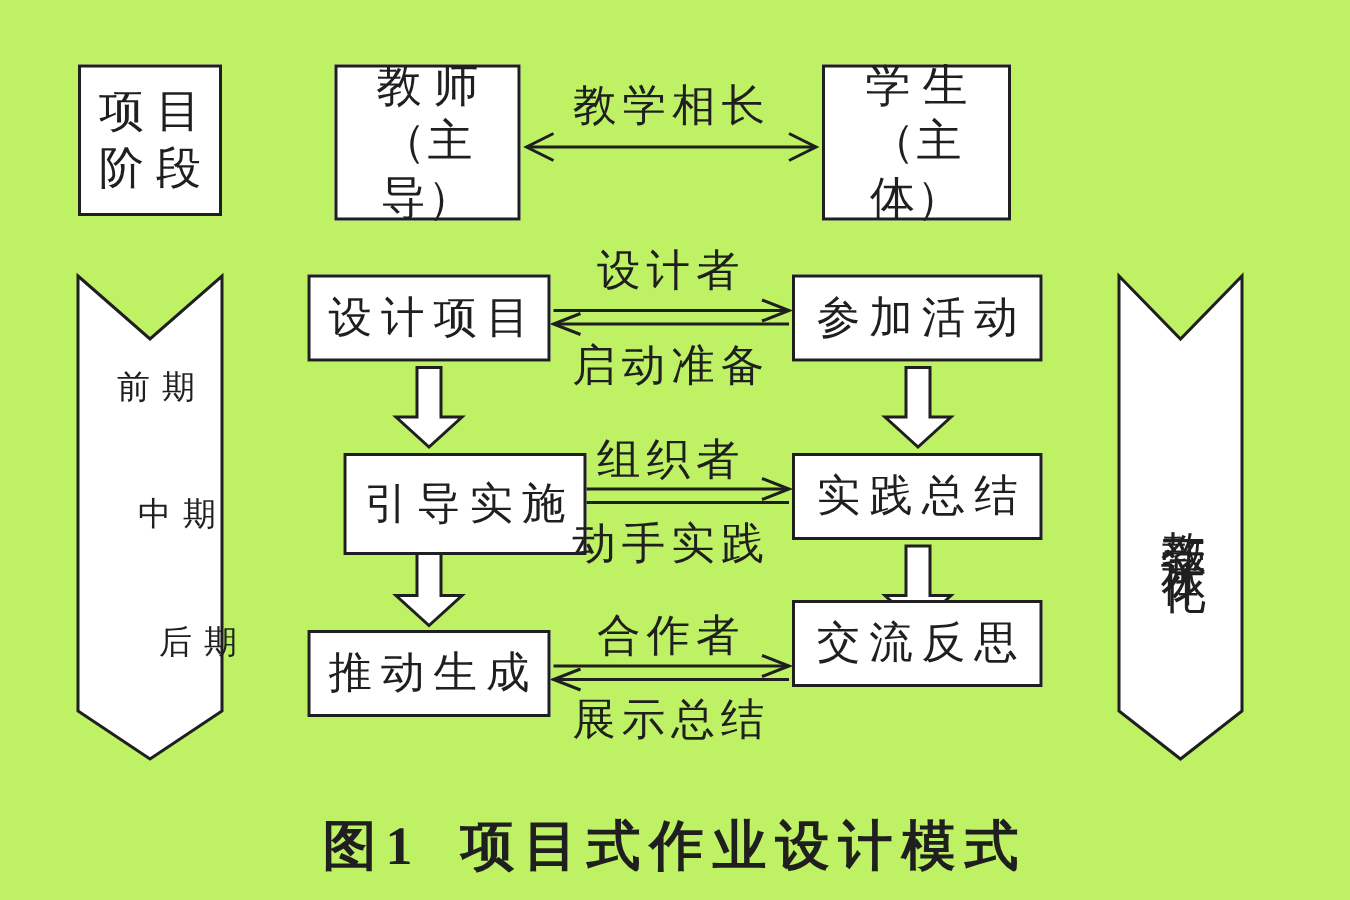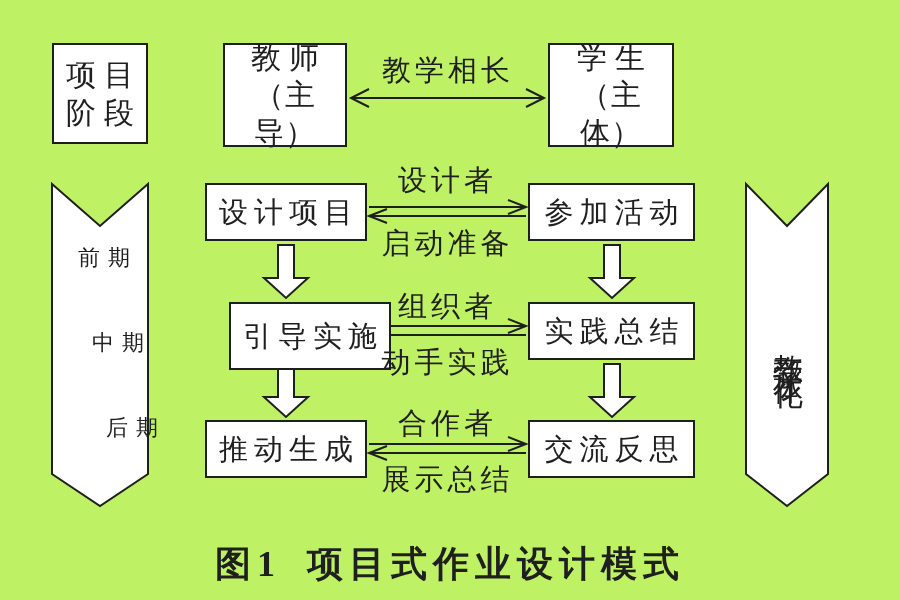--- a/index.html
+++ b/index.html
@@ -146,20 +146,20 @@
   <div class="node flow-box" style="left:528px; top:183px; width:167px; height:58px;">参加活动</div>
 
   <div class="node flow-box" style="left:205px; top:302px; width:162px; height:68px;margin-left:24px;">引导实施</div>
   <div class="lbl" style="left:367px; top:287px; width:161px;">组织者</div>
   <div class="lbl" style="left:367px; top:343px; width:161px;">动手实践</div>
   <div class="node flow-box" style="left:528px; top:302px; width:167px; height:58px;">实践总结</div>
 
   <div class="node flow-box" style="left:205px; top:420px; width:162px; height:58px;text-align:right;">推动生成</div>
   <div class="lbl" style="left:367px; top:404px; width:161px;">合作者</div>
   <div class="lbl" style="left:367px; top:460px; width:161px;">展示总结</div>
-  <div class="node flow-box" style="left:528px; top:420px; width:167px; height:58px;text-align:center;">交流反思</div>
+  <div class="node flow-box" style="left:528px; top:400px; width:167px; height:58px;text-align:center;">交流反思</div>
 
   <div class="caption">
     <span>图1</span>
     <span>项目式作业设计模式</span>
   </div>
 
 </div>
 
 </body></html>

